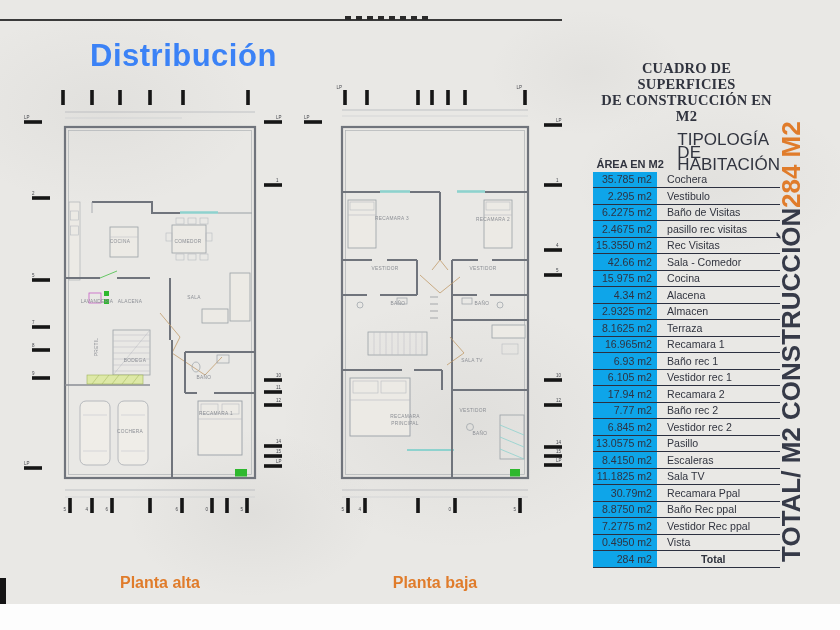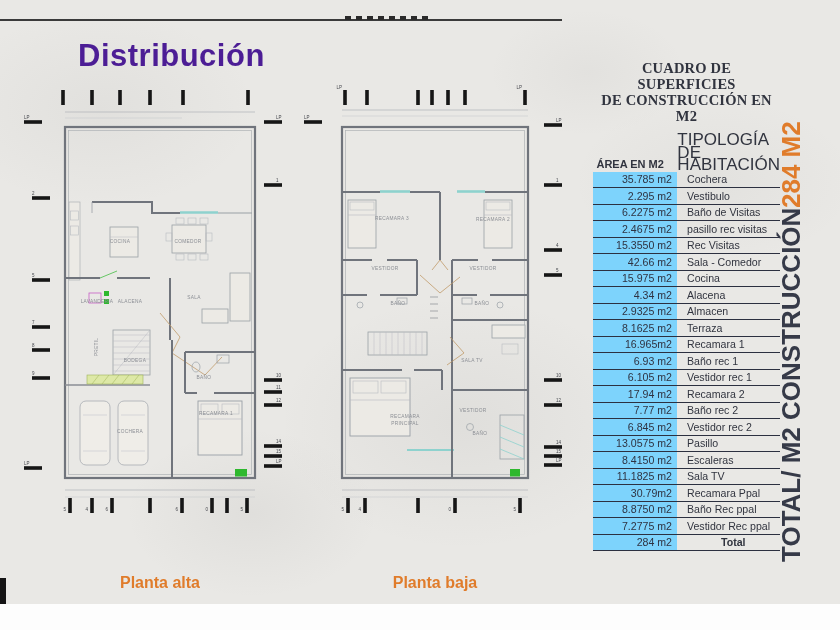--- a/index.html
+++ b/index.html
@@ -17,38 +17,38 @@
       radial-gradient(180px 120px at 30% 85%, rgba(100,100,98,.07), transparent 70%),
       radial-gradient(140px 90px at 70% 12%, rgba(120,120,118,.06), transparent 70%),
       #e9e8e5;
   }
 
   .topline { position:absolute; left:0; top:19px; width:562px; height:2px; background:#3a3a3a; }
   .topline-dash { position:absolute; left:345px; top:16px; width:86px; height:4px;
     background:repeating-linear-gradient(90deg,#2a2a2a 0 6px, transparent 6px 11px); }
   .corner-artifact { position:absolute; left:0; top:578px; width:6px; height:30px; background:#141414; }
 
-  .page-title { position:absolute; left:78px; top:38px; font-size:31px; font-weight:bold;
-    color:#4c1d95; letter-spacing:.5px; }
+  .page-title { position:absolute; left:90px; top:38px; font-size:31px; font-weight:bold;
+    color:#3b82f6; letter-spacing:.5px; }
 
   .plan-box { position:absolute; width:278px; height:445px; }
   #plan-alta { left:22px; top:85px; }
   #plan-baja { left:302px; top:85px; }
   .plan-caption { position:absolute; top:574px; font-size:16px; font-weight:bold; color:#e07c2b; text-align:center; }
   #caption-alta { left:65px; width:190px; }
   #caption-baja { left:342px; width:186px; }
 
   
   #area-table { position:absolute; left:593px; top:60px; width:187px; color:#31343f; }
   #area-table .tbl-title { font-size:14.5px; font-weight:bold; text-align:center; line-height:16px; letter-spacing:.2px;font-family:Liberation Serif, serif; }
   #tbl-colheads { display:flex; margin-top:10px; align-items:flex-end; }
   #tbl-colheads .c1 { width:80px; font-size:11px; font-weight:bold; text-align:center; padding-bottom:2px;}
   #tbl-colheads .c2 { flex:1; font-size:17px; font-weight:normal; line-height:12.5px; padding-left:10px; }
   .arow { position:relative; display:flex; height:16.5px; align-items:center; border-bottom:1.8px solid #2c3040; }
-  .arow .aval { width:84px; height:100%; background:#7dd3fc; font-size:10.6px; color:#2f3342;
+  .arow .aval { width:64px; height:100%; background:#0ea5e9; font-size:10.6px; color:#2f3342;
     display:flex; align-items:center; justify-content:flex-end; padding-right:5px; }
   .arow .aname { flex:1; font-size:10.6px; padding-left:10px; white-space:nowrap; }
   .arow.total .aname { font-weight:bold;padding-left:44px; }
 
   
   #vtotal { position:absolute; left:768px; top:92px; height:470px; width:46px;
     writing-mode:vertical-rl; transform:rotate(180deg);
     font-size:26px; font-weight:bold; letter-spacing:0; white-space:nowrap;
     display:flex; align-items:center; }
   #vtotal .vdark { color:#363a48; }
@@ -419,20 +419,24 @@
           <div class="aname">Recamara Ppal</div>
         </div>
         <div class="arow">
           <div class="aval">8.8750 m2</div>
           <div class="aname">Baño Rec ppal</div>
         </div>
         <div class="arow">
           <div class="aval">7.2775 m2</div>
           <div class="aname">Vestidor Rec ppal</div>
         </div>
+        <div class="arow">
+          <div class="aval">0.4950 m2</div>
+          <div class="aname">Vista</div>
+        </div>
         <div class="arow total">
           <div class="aval">284 m2</div>
           <div class="aname">Total</div>
         </div>
       </div>
   </div>
 
   <div id="vtotal">
     <span class="vdark">TOTAL/ M2 CONSTRUCCIÓN </span>
       <span class="vorange">284 M2</span>

